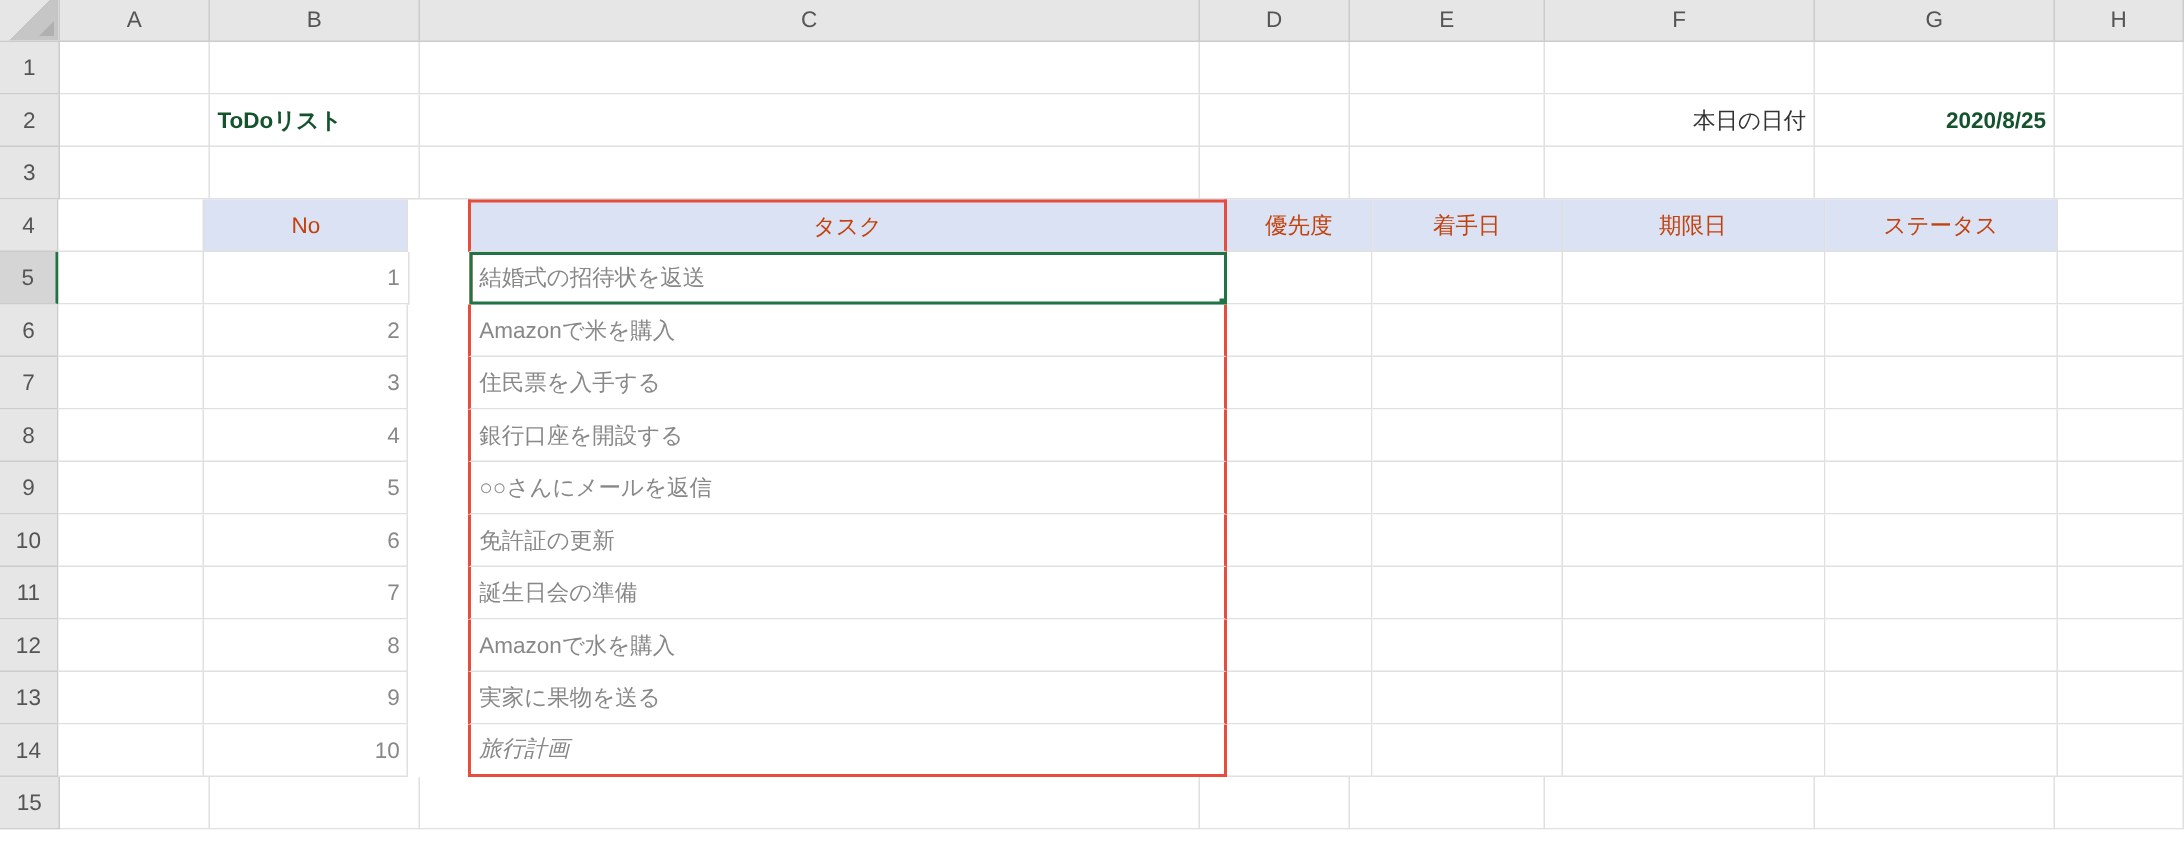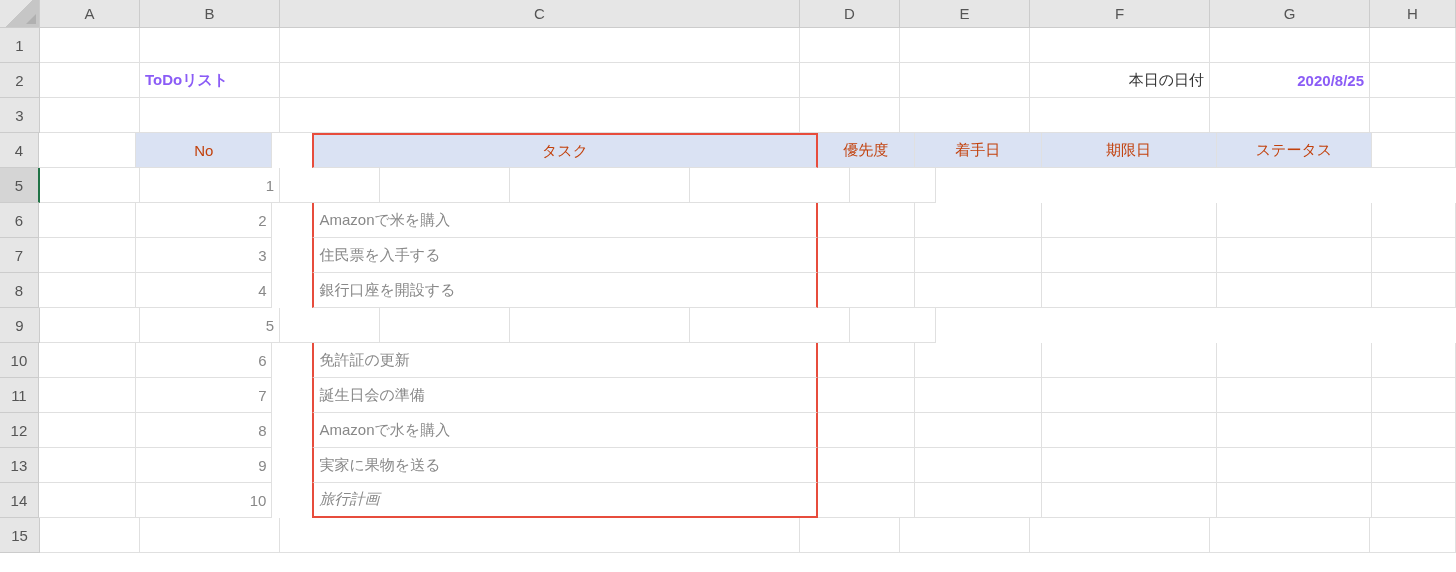--- a/index.html
+++ b/index.html
@@ -65,21 +65,21 @@
       white-space: nowrap;
     }
     .col-A { width: 100px; }
     .col-B { width: 140px; }
     .col-C { width: 520px; }
     .col-D { width: 100px; }
     .col-E { width: 130px; }
     .col-F { width: 180px; }
     .col-G { width: 160px; }
     .col-H { width: 86px; }
-    .bold { font-weight: bold; color: #8b5cf6; }
+    .bold { font-weight: bold; color: #14532d; }
     .grey { color: #888; }
     .right { justify-content: flex-end; }
     .header-cell {
       background: #dae2f3;
       color: #c2410c;
       justify-content: center;
     }
     .red-left { border-left: 2px solid #e74c3c; margin-left: 40px; }
     .red-right { border-right: 2px solid #e74c3c; }
     .red-top { border-top: 2px solid #e74c3c; }
@@ -159,20 +159,21 @@
     <div class="cell col-E header-cell">着手日</div>
     <div class="cell col-F header-cell">期限日</div>
     <div class="cell col-G header-cell">ステータス</div>
     <div class="cell col-H"></div>
   </div>
 
   <div class="row">
     <div class="rowhead selected">5</div>
     <div class="cell col-A"></div>
     <div class="cell col-B grey right">1</div>
+    <div class="cell col-C grey red-left red-right active-cell">結婚式の招待状を返送</div>
     <div class="cell col-D"></div>
     <div class="cell col-E"></div>
     <div class="cell col-F"></div>
     <div class="cell col-G"></div>
     <div class="cell col-H"></div>
   </div>
 
   <div class="row">
     <div class="rowhead">6</div>
     <div class="cell col-A"></div>
@@ -206,20 +207,21 @@
     <div class="cell col-E"></div>
     <div class="cell col-F"></div>
     <div class="cell col-G"></div>
     <div class="cell col-H"></div>
   </div>
 
   <div class="row">
     <div class="rowhead">9</div>
     <div class="cell col-A"></div>
     <div class="cell col-B grey right">5</div>
+    <div class="cell col-C grey red-left red-right">○○さんにメールを返信</div>
     <div class="cell col-D"></div>
     <div class="cell col-E"></div>
     <div class="cell col-F"></div>
     <div class="cell col-G"></div>
     <div class="cell col-H"></div>
   </div>
 
   <div class="row">
     <div class="rowhead">10</div>
     <div class="cell col-A"></div>

